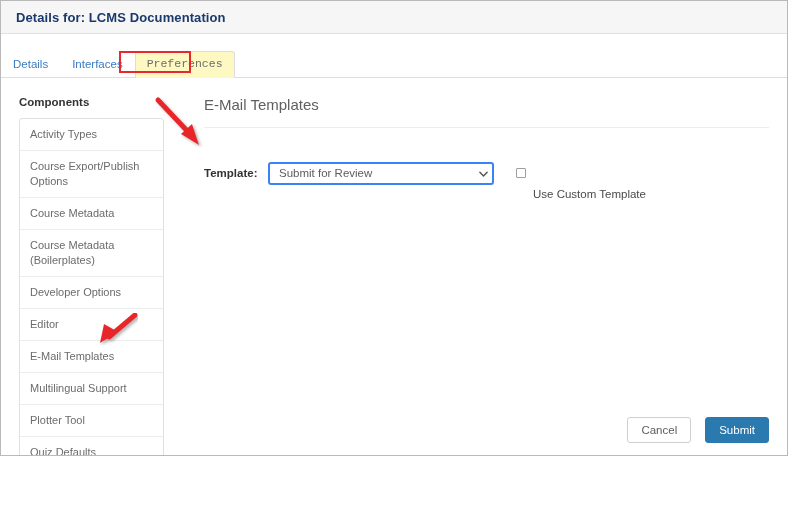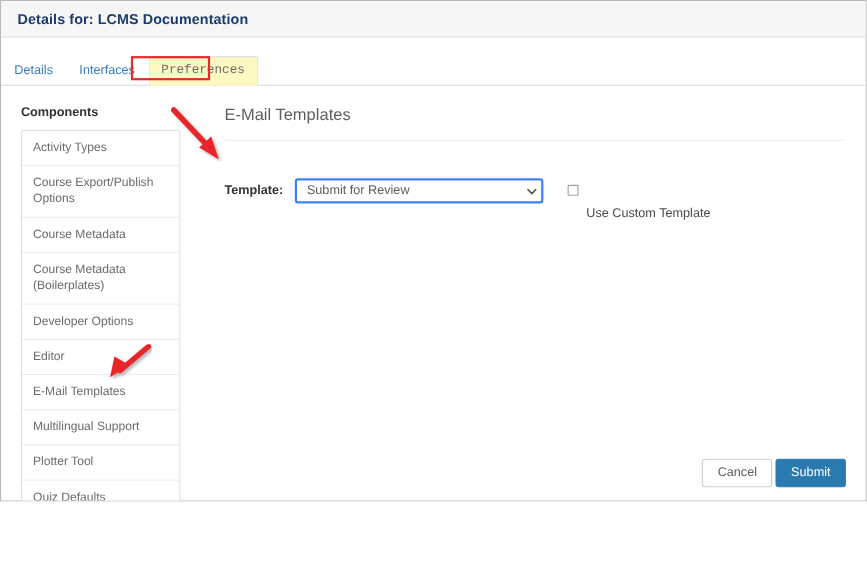--- a/index.html
+++ b/index.html
@@ -209,21 +209,21 @@
     cursor: pointer;
     margin-top: 42px;
   }
 
   
   .footer {
     position: absolute;
     right: 18px;
     bottom: 12px;
     display: flex;
-    gap: 3px;
+    gap: 14px;
   }
   .btn {
     font-size: 11.5px;
     border-radius: 3px;
     padding: 5px 13px;
     cursor: pointer;
     line-height: 14px;
     box-sizing: border-box;
     border: 1px solid transparent;
   }

